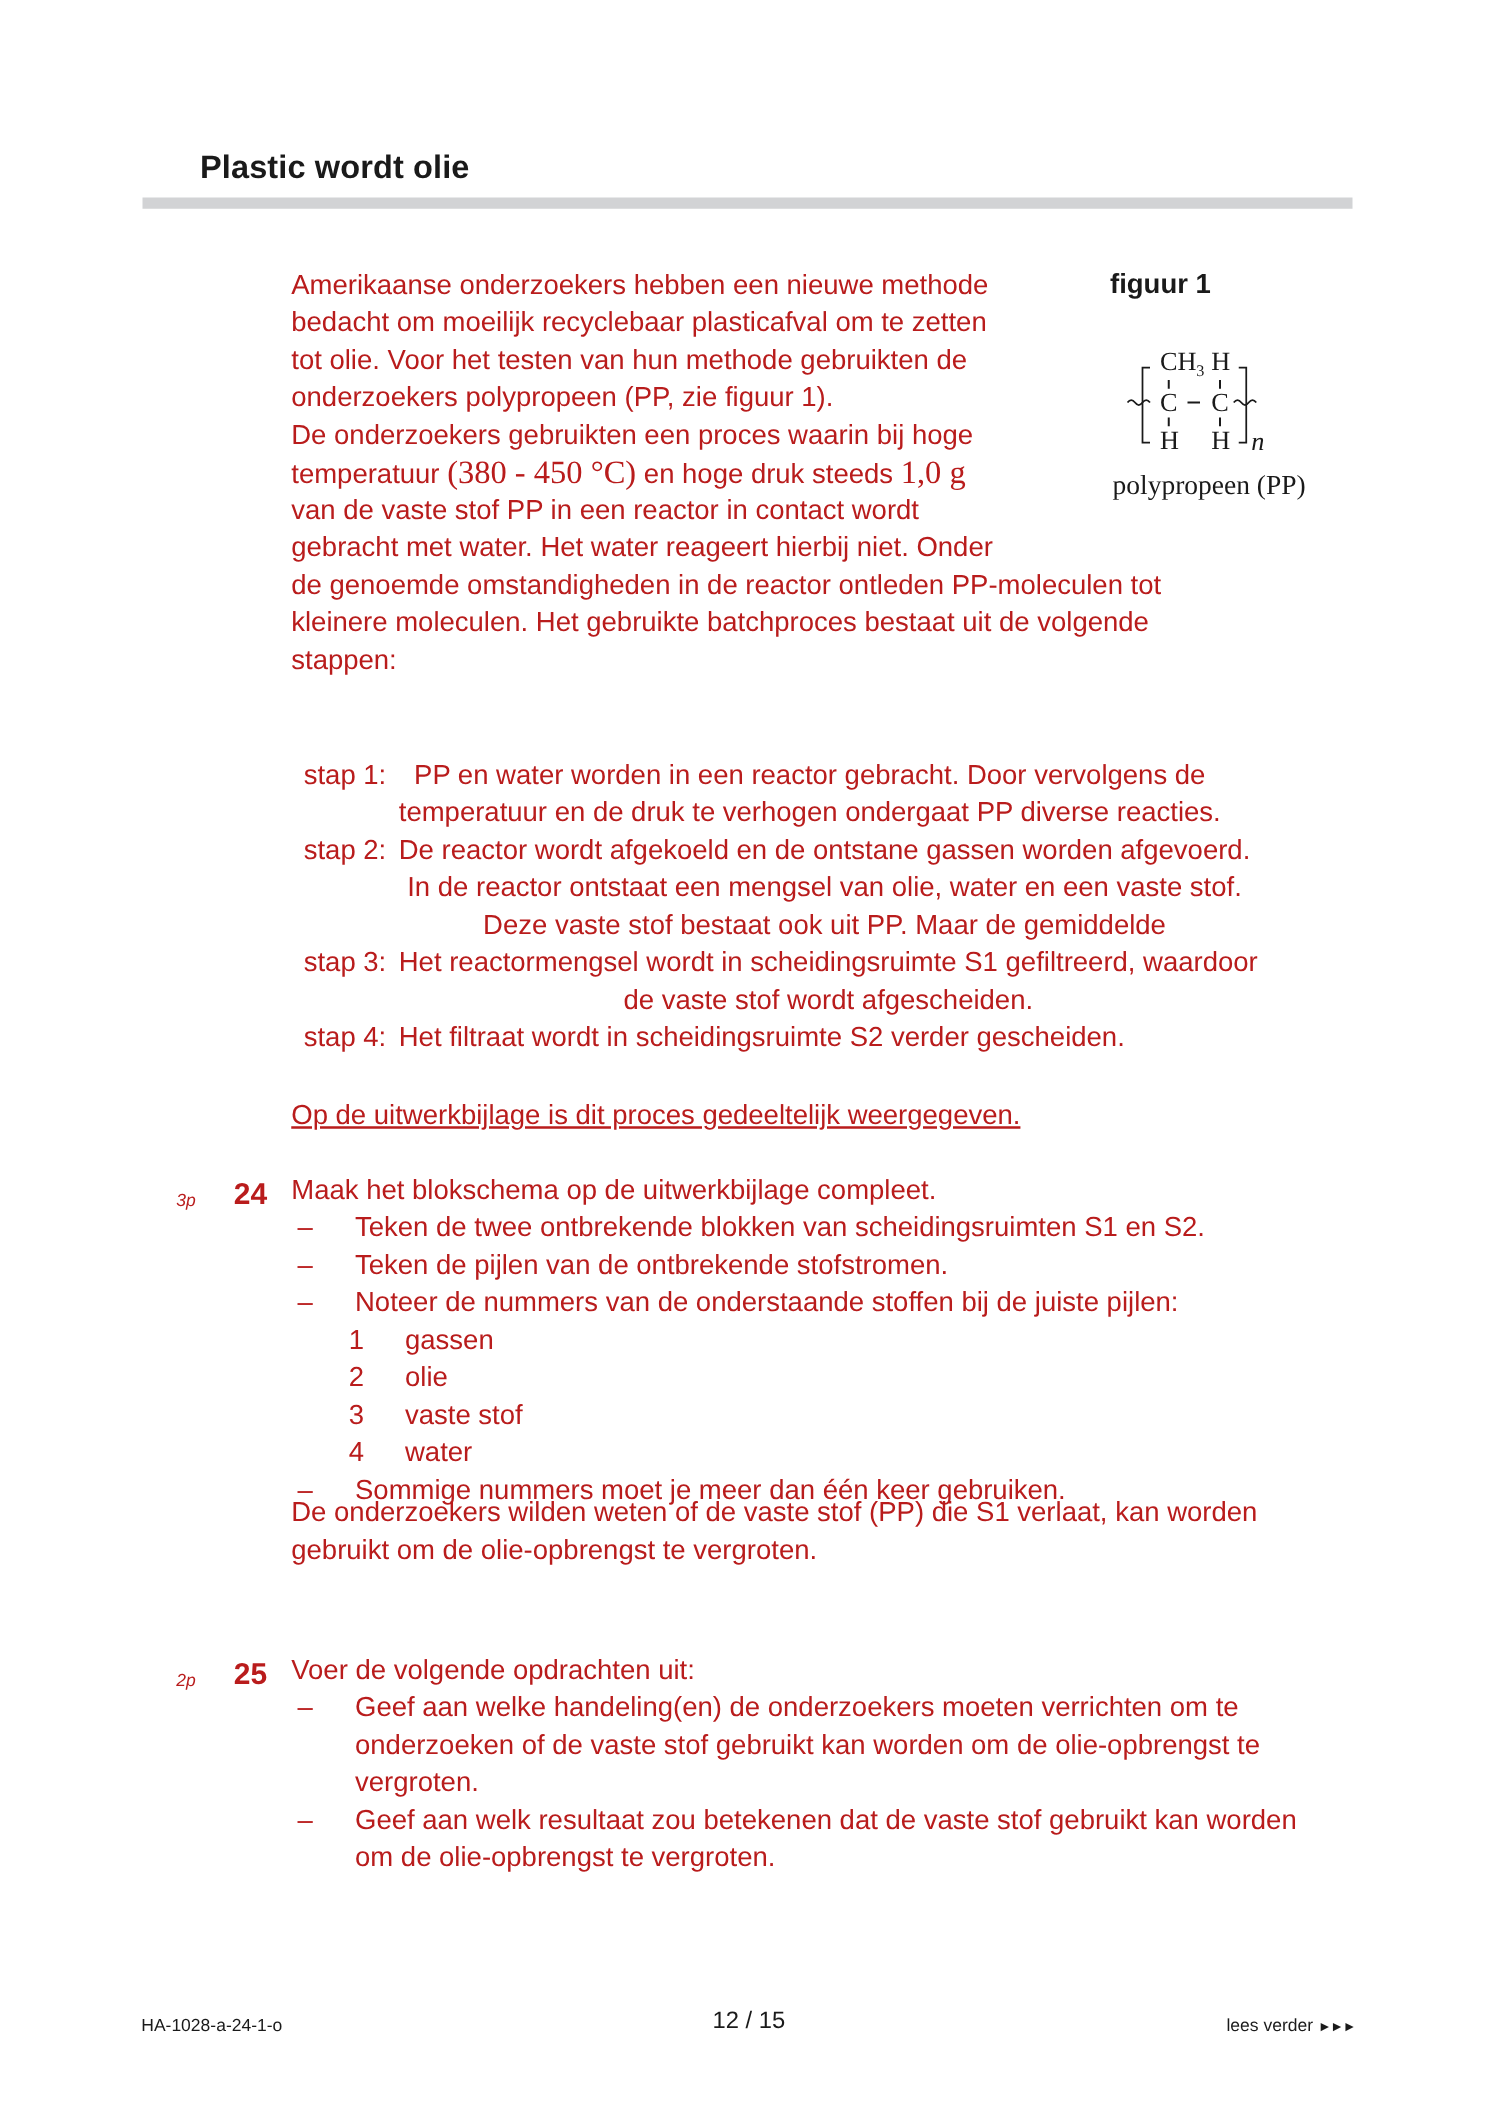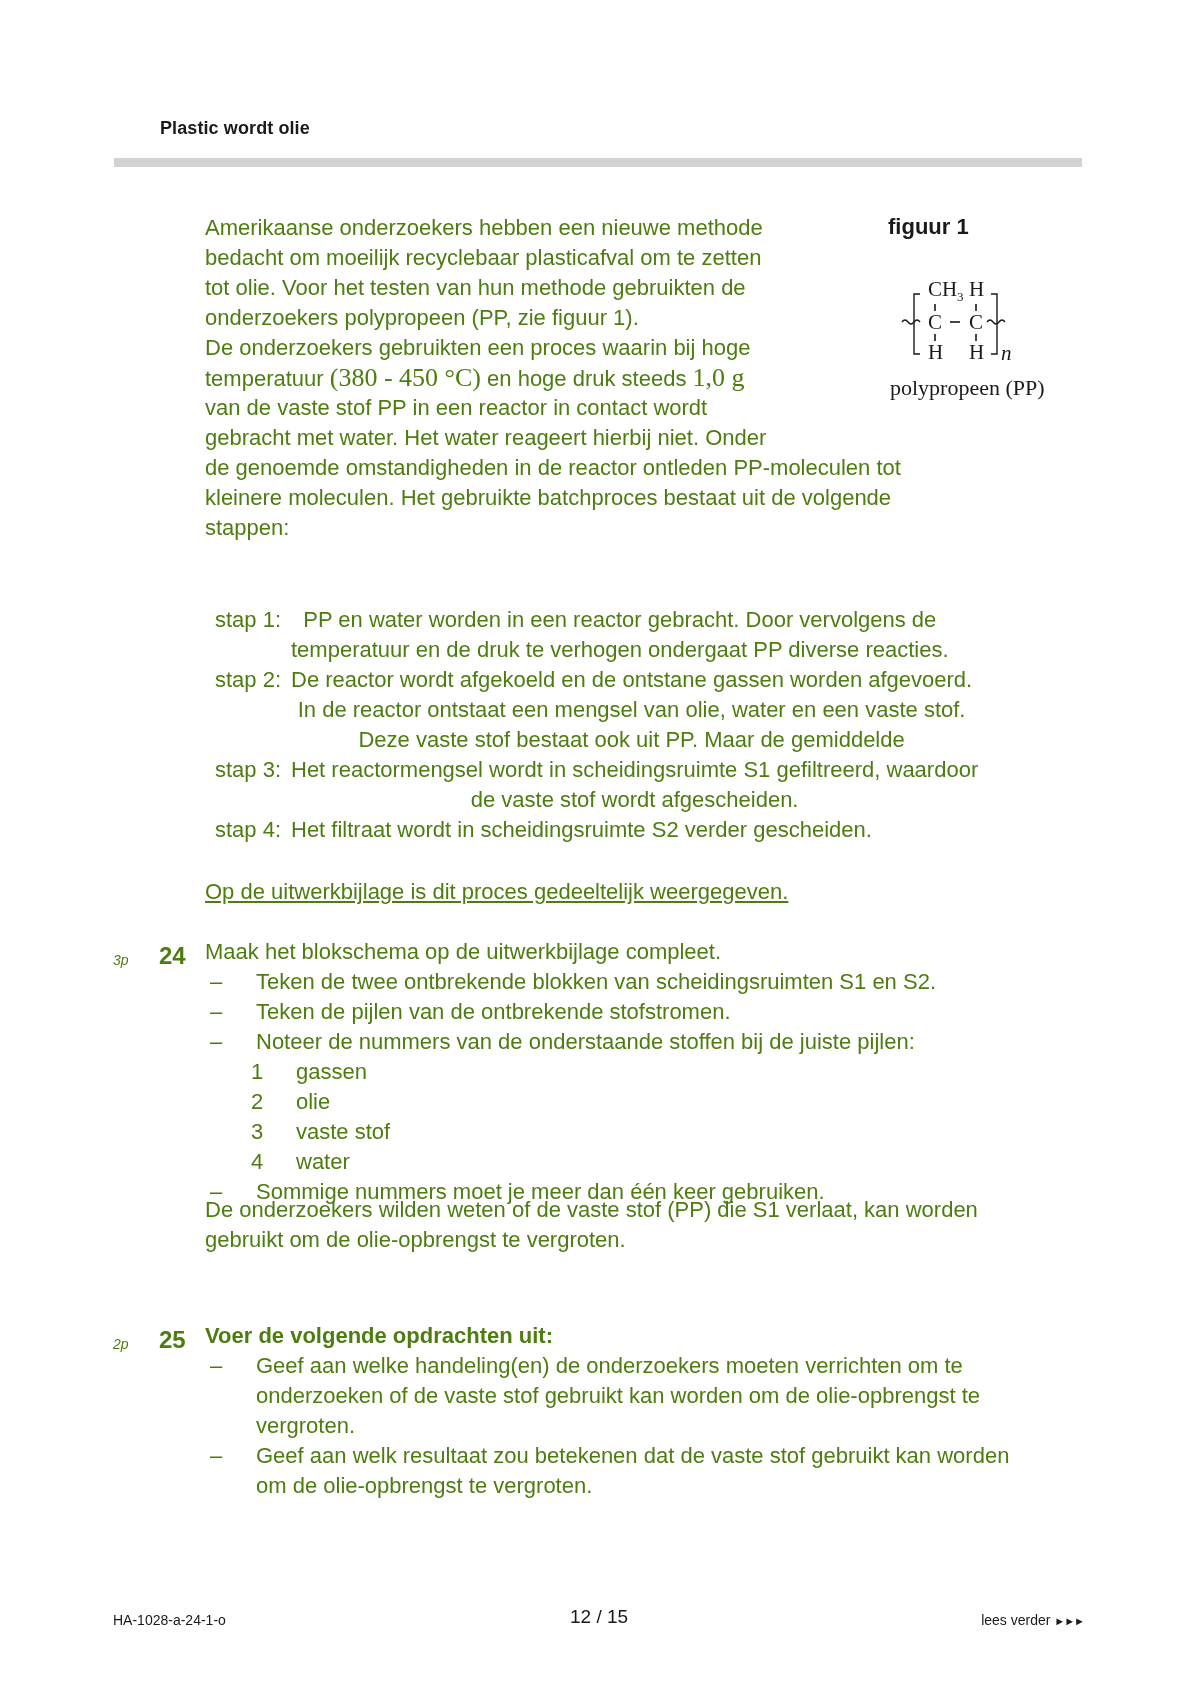--- a/index.html
+++ b/index.html
@@ -2,28 +2,28 @@
 <html><head>
   <meta charset="utf-8">
   <style>
     html, body { margin: 0; padding: 0; background: #ffffff; }
     body {
       width: 1191px; height: 1684px; position: relative; overflow: hidden;
       font-family: "Liberation Sans", sans-serif; color: #1a1a1a;
     }
     .title {
       position: absolute; left: 160px; top: 118px;
-      font-size: 18px; font-weight: bold; letter-spacing: 0.1px;
+      font-size: 26px; font-weight: bold; letter-spacing: 0.1px;
     }
     .title-bar {
       position: absolute; left: 114px; top: 158px; width: 968px; height: 9px;
       background: #d2d3d5;
     }
     .text {
-      font-size: 22px; line-height: 30px; color: #4d7c0f;
+      font-size: 22px; line-height: 30px; color: #b91c1c; margin-left: 28px;
     }
     .intro { position: absolute; left: 205px; top: 213px; width: 880px; }
     .intro .line { white-space: nowrap; height: 30px; }
     .serif { font-family: "Liberation Serif", serif; font-size: 26px; }
 
     .figure { position: absolute; left: 888px; top: 212px; width: 170px; }
     .fig-title { font-size: 22px; font-weight: bold; line-height: 30px; }
     .fig-svg { position: absolute; left: 0; top: 62px; }
     .fig-caption {
       position: absolute; left: 2px; top: 163px; white-space: nowrap;
@@ -184,21 +184,21 @@
 
 <div class="para2 text">
   <div class="line">De onderzoekers wilden weten of de vaste stof (PP) die S1 verlaat, kan worden</div>
   <div class="line">gebruikt om de olie-opbrengst te vergroten.</div>
 </div>
 
 <div class="question text" style="top:1321px;">
   <span class="q-points">2p</span>
   <span class="q-num">25</span>
   <div class="q-body">
-    <div class="line" style="height:30px;white-space:nowrap;font-weight:bold;">Voer de volgende opdrachten uit:</div>
+    <div class="line" style="height:30px;white-space:nowrap;">Voer de volgende opdrachten uit:</div>
     <div class="bullet">
       <span class="dash">–</span>
       <div>
         <div class="line">Geef aan welke handeling(en) de onderzoekers moeten verrichten om te</div>
         <div class="line">onderzoeken of de vaste stof gebruikt kan worden om de olie-opbrengst te</div>
         <div class="line">vergroten.</div>
       </div>
     </div>
     <div class="bullet">
       <span class="dash">–</span>

